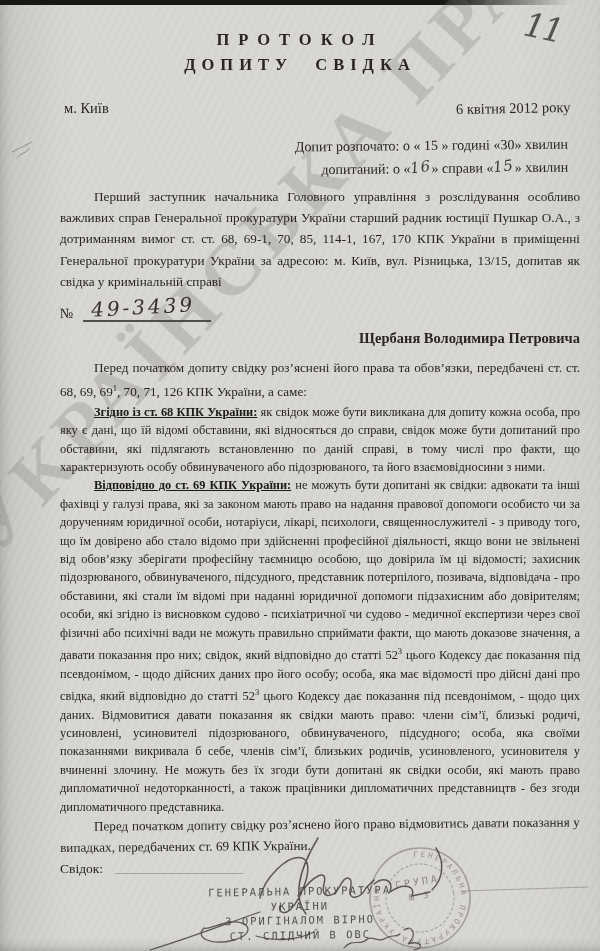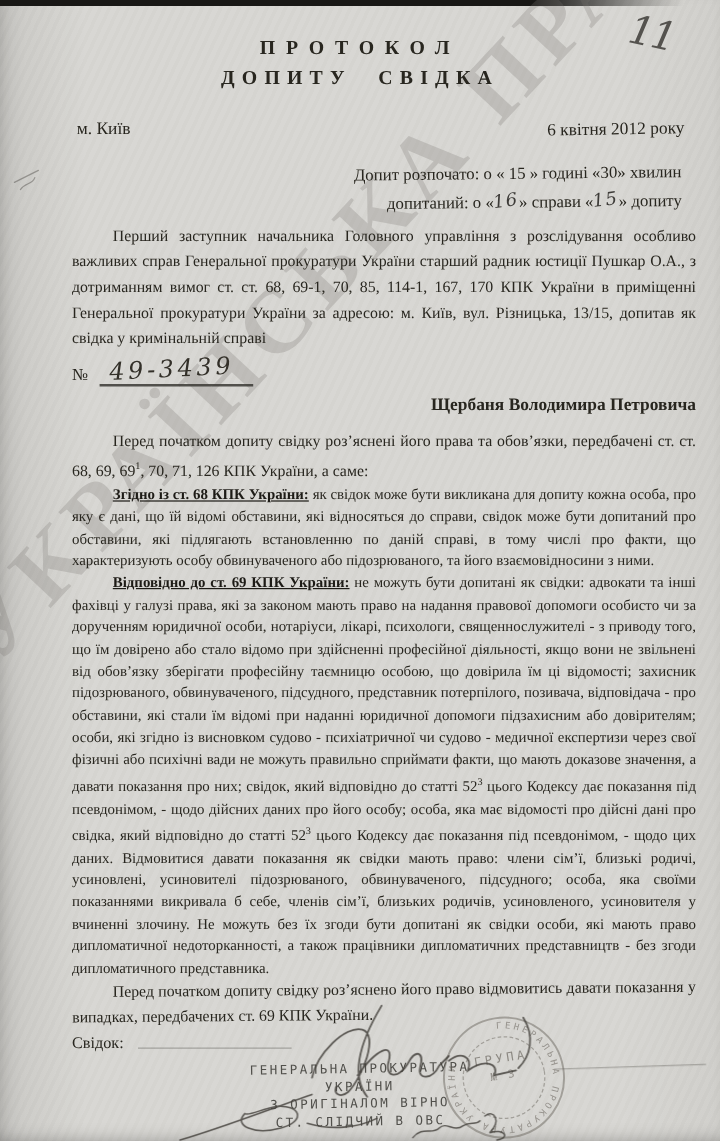--- a/index.html
+++ b/index.html
@@ -66,21 +66,21 @@
     <div class="l2">ДОПИТУ СВІДКА</div>
   </div>
 
   <div class="city-date">
     <span class="city">м. Київ</span>
     <span class="date">6 квітня 2012 року</span>
   </div>
 
   <div class="time-block">
     <div>Допит розпочато: о « 15 »  годині «30» хвилин</div>
-    <div><span>допитаний: о «</span><span class="hand-num">16</span><span>» справи «</span><span class="hand-num">15</span><span>» допиту</span></div>
+    <div><span>допитаний: о «</span><span class="hand-num">16</span><span>» справи «</span><span class="hand-num">15</span><span>» хвилин</span></div>
   </div>
 
   <div class="body-text">
     <p class="t-n">Перший заступник начальника Головного управління  з розслідування особливо важливих справ Генеральної прокуратури України старший радник юстиції  Пушкар О.А., з дотриманням вимог ст. ст. 68, 69-1, 70, 85, 114-1, 167, 170 КПК України в приміщенні Генеральної прокуратури України за адресою: м. Київ, вул. Різницька, 13/15, допитав як свідка у кримінальній справі</p>
 
     <div class="case-line">
       <span>№</span>
       <span class="case-number-wrap"><span class="case-number">49-3439</span></span>
     </div>
 

